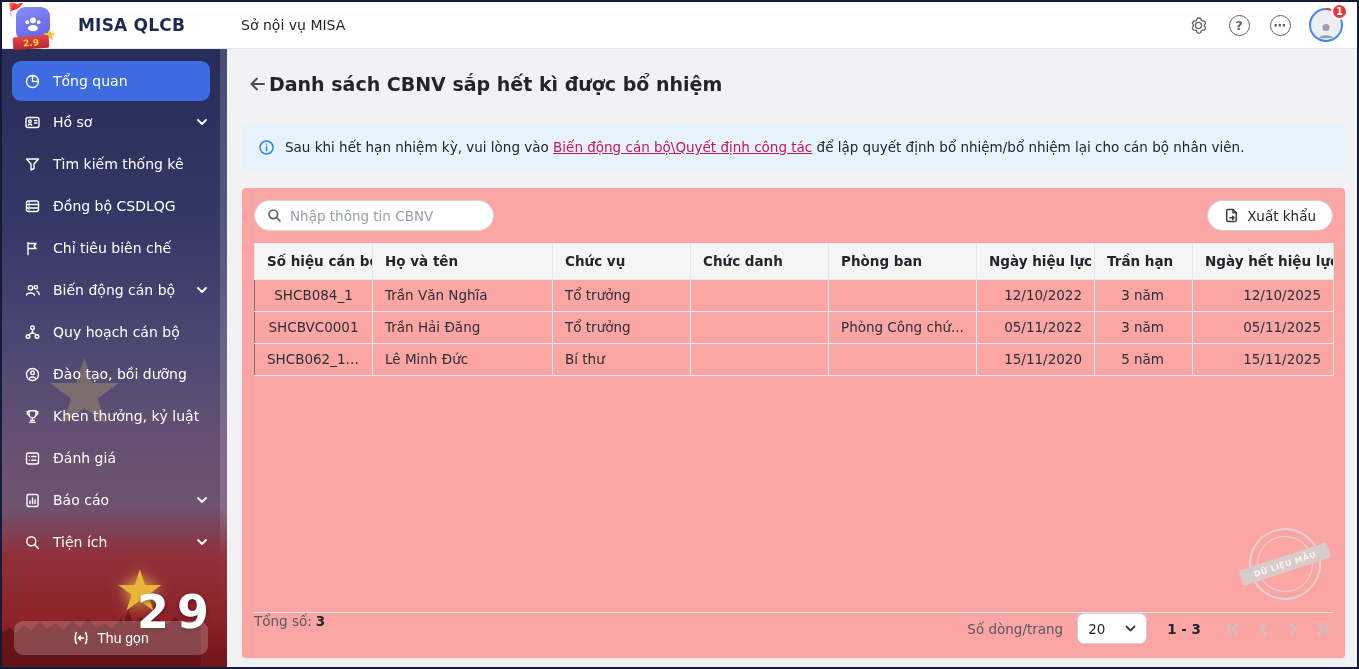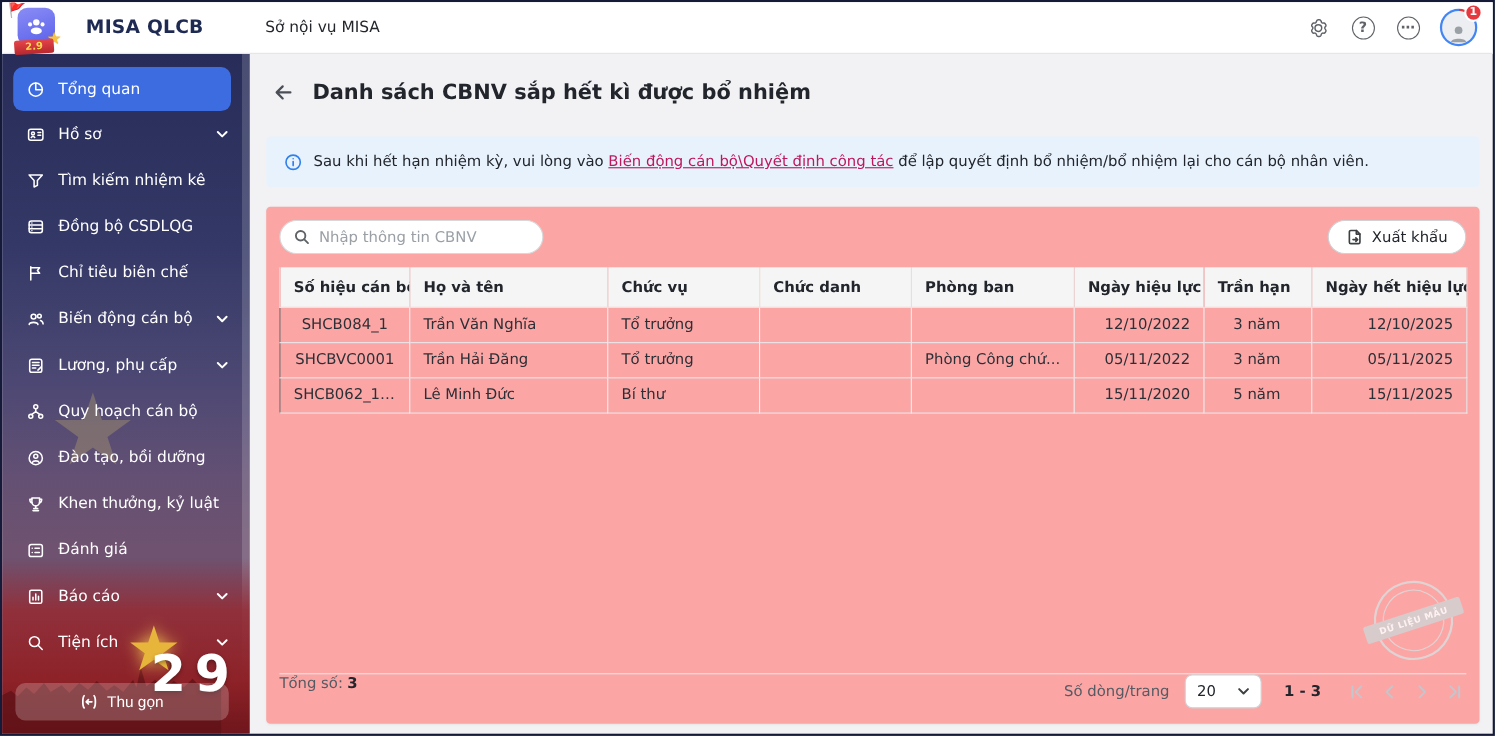--- a/index.html
+++ b/index.html
@@ -55,21 +55,21 @@
   .nlabel { font-size:14px; font-weight:500; white-space:nowrap; }
   .chev { margin-left:auto; display:flex; }
   .chev svg { width:12px; height:12px; fill:none; stroke:#fff; stroke-width:1.8; stroke-linecap:round; stroke-linejoin:round; }
   .collapse-btn { position:absolute; left:12px; right:19px; bottom:12px; height:34px; border-radius:9px;
                   background:rgba(255,255,255,.22); color:#fff; display:flex; align-items:center; justify-content:center;
                   gap:8px; font-size:14px; font-weight:500; cursor:pointer; z-index:3; border:none; }
   .collapse-btn svg { width:16px; height:16px; fill:none; stroke:#fff; stroke-width:1.6; stroke-linecap:round; stroke-linejoin:round; }
 
   
   main { position:absolute; top:47px; left:225px; right:0; bottom:0; }
-  .page-head { display:flex; align-items:center; gap:15px; padding:24px 0 0 20px; }
+  .page-head { display:flex; align-items:center; padding:24px 0 0 20px; }
   .back-btn { width:22px; height:22px; display:flex; align-items:center; justify-content:center; cursor:pointer; }
   .back-btn svg { width:20px; height:20px; fill:none; stroke:#4a4f57; stroke-width:2; stroke-linecap:round; stroke-linejoin:round; }
   .page-title { font-size:19px; font-weight:bold; color:#22262c; }
 
   .banner { position:absolute; left:15px; top:75px; width:1103px; height:46px; background:#e8f2fd; border-radius:4px;
             display:flex; align-items:center; padding:0 16px; gap:10px; font-size:13.5px; color:#22262c; }
   .banner-icon { width:17px; height:17px; flex:0 0 auto; }
   .banner-icon svg { width:17px; height:17px; fill:none; stroke:#2f80ed; stroke-width:1.5; stroke-linecap:round; }
   .banner a { color:#be185d; text-decoration:underline; cursor:pointer; }
 
@@ -200,21 +200,21 @@
               <path d="M2 4l4 4 4-4"></path>
             </svg>
           </span>
       </div>
       <div class="nav-item">
         <span class="nicon">
             <svg viewBox="0 0 17 17">
               <path d="M2.5 3h12l-4.5 5v4.5l-3 1.5V8z"></path>
             </svg>
           </span>
-        <span class="nlabel">Tìm kiếm nhiệm kê</span>
+        <span class="nlabel">Tìm kiếm thống kê</span>
       </div>
       <div class="nav-item">
         <span class="nicon">
             <svg viewBox="0 0 17 17">
               <rect x="2.5" y="3" width="12" height="10.5" rx="2"></rect>
               <path d="M2.5 6.5h12M2.5 10h12M5 4.8h.01M5 8.3h.01M5 11.8h.01"></path>
             </svg>
           </span>
         <span class="nlabel">Đồng bộ CSDLQG</span>
       </div>
@@ -229,34 +229,20 @@
       <div class="nav-item">
         <span class="nicon">
             <svg viewBox="0 0 17 17">
               <circle cx="6.5" cy="5.8" r="2.2"></circle>
               <path d="M2.5 13c.5-2.6 7.5-2.6 8 0"></path>
               <circle cx="11.8" cy="5.3" r="1.7"></circle>
               <path d="M12.8 9.3c1.5.4 2.2 1.6 2.4 3.2"></path>
             </svg>
           </span>
         <span class="nlabel">Biến động cán bộ</span>
-        <span class="chev">
-            <svg viewBox="0 0 12 12">
-              <path d="M2 4l4 4 4-4"></path>
-            </svg>
-          </span>
-      </div>
-      <div class="nav-item">
-        <span class="nicon">
-            <svg viewBox="0 0 17 17">
-              <rect x="3" y="2.5" width="11" height="12" rx="2"></rect>
-              <path d="M5.5 5.5h6M5.5 8h6M5.5 10.5h3M10.5 12.5l3-3"></path>
-            </svg>
-          </span>
-        <span class="nlabel">Lương, phụ cấp</span>
         <span class="chev">
             <svg viewBox="0 0 12 12">
               <path d="M2 4l4 4 4-4"></path>
             </svg>
           </span>
       </div>
       <div class="nav-item">
         <span class="nicon">
             <svg viewBox="0 0 17 17">
               <circle cx="8.5" cy="3.8" r="1.8"></circle>

